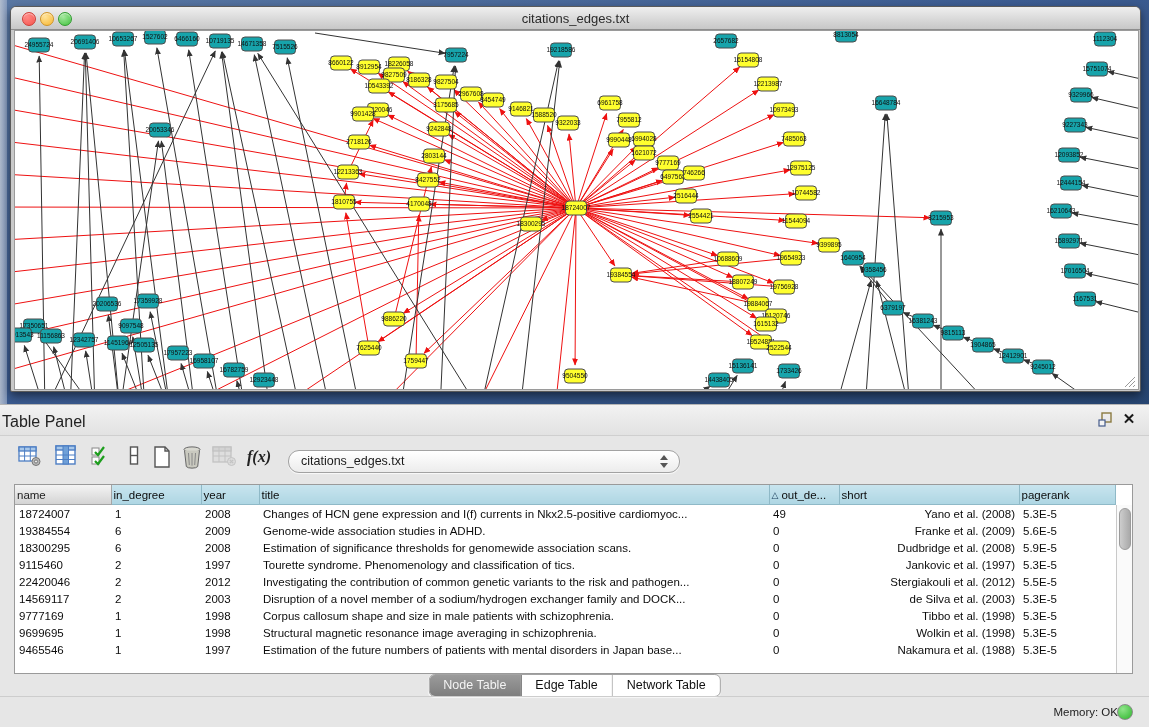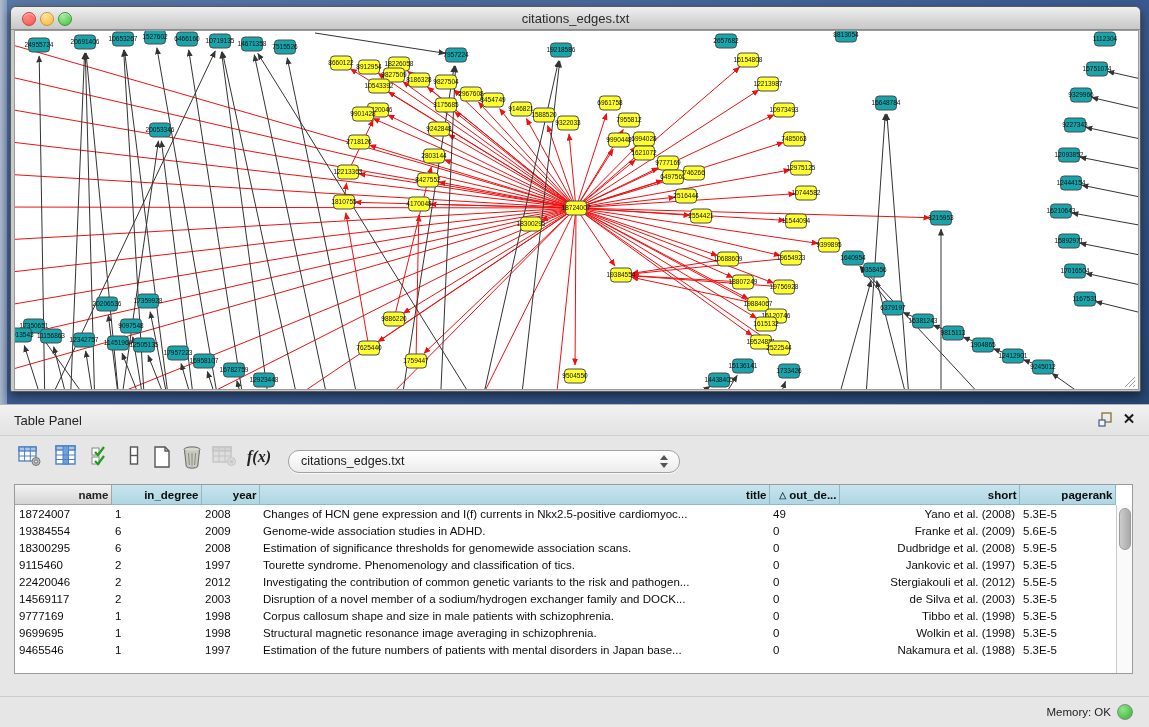--- a/index.html
+++ b/index.html
@@ -20,60 +20,60 @@
   .tl{position:absolute;top:5px;width:12px;height:12px;border-radius:50%;box-shadow:inset 0 1px 1px rgba(255,255,255,.6);}
   .tl.red{left:11px;background:radial-gradient(circle at 35% 30%,#ff8a86,#f6544d);border:1px solid #ce3b35;}
   .tl.yellow{left:29px;background:radial-gradient(circle at 35% 30%,#ffe39a,#f8b62f);border:1px solid #cf9325;}
   .tl.green{left:47px;background:radial-gradient(circle at 35% 30%,#a6e8a0,#3fc23c);border:1px solid #2f9b2e;}
   .gcanvas{position:absolute;left:3px;top:23px;width:1123px;height:358px;background:#fff;border:1px solid #9a9a9a;box-sizing:content-box;overflow:hidden;}
   .gcanvas svg{display:block;}
 
   
   .panel-header{position:absolute;left:0;top:404px;width:1149px;height:30px;
     background:linear-gradient(#f2f2f2,#e2e2e2);border-top:1px solid #b5b5b5;border-bottom:1px solid #cfcfcf;}
-  .panel-title{position:absolute;left:14px;top:8px;font-size:13px;color:#222;}
+  .panel-title{position:absolute;left:2px;top:8px;font-size:16px;color:#222;}
   .float-ic{position:absolute;right:36px;top:7px;width:15px;height:15px;cursor:pointer;}
   .close-ic{position:absolute;right:12px;top:6px;width:16px;height:16px;font-size:15px;font-weight:bold;color:#1a1a1a;line-height:16px;text-align:center;cursor:pointer;}
 
   .toolbar{position:absolute;left:0;top:435px;width:1149px;height:48px;}
   .tbtn{position:absolute;top:8px;width:28px;height:28px;cursor:pointer;}
   .tbtn svg{display:block;margin:2px auto;}
   .fx{font-family:"Liberation Serif",serif;font-style:italic;font-weight:bold;font-size:16px;color:#222;line-height:28px;text-align:center;}
   .combo{position:absolute;left:288px;top:15px;width:390px;height:21px;border:1px solid #a2a2a2;border-radius:11px;
     background:linear-gradient(#ffffff,#ececec);box-shadow:0 1px 1px rgba(255,255,255,.8);cursor:pointer;}
   .combo-text{position:absolute;left:12px;top:3px;font-size:12.5px;color:#1a1a1a;}
   .combo-steppers{position:absolute;right:10px;top:2px;width:10px;height:16px;}
   .arr-up{position:absolute;left:1px;top:2px;width:0;height:0;border-left:4px solid transparent;border-right:4px solid transparent;border-bottom:5px solid #555;}
   .arr-dn{position:absolute;left:1px;bottom:1px;width:0;height:0;border-left:4px solid transparent;border-right:4px solid transparent;border-top:5px solid #555;}
 
   
   .table-wrap{position:absolute;left:14px;top:484px;width:1117px;height:188px;background:#fff;border:1px solid #9a9a9a;overflow:hidden;}
   table.grid{border-collapse:collapse;table-layout:fixed;width:1100px;font-size:11.5px;color:#0c0c0c;}
-  table.grid th{height:19px;font-weight:bold;font-size:11.5px;text-align:right;
+  table.grid th{height:19px;font-weight:normal;font-size:11.5px;text-align:left;
     background:linear-gradient(#c8e4ee,#aed6e3);border-right:1px solid #8fb9c7;border-bottom:1px solid #8fb9c7;
     overflow:hidden;white-space:nowrap;padding:0 2px;}
   table.grid th.hname{background:linear-gradient(#f4f4f4,#d4d4d4);border-right:1px solid #a5a5a5;border-bottom:1px solid #a5a5a5;color:#222;}
   table.grid td{height:17px;padding:0 4px;white-space:nowrap;overflow:hidden;border:none;}
   .c0{width:96px;}.c1{width:90px;}.c2{width:58px;}.c3{width:510px;}.c4{width:70px;}.c5{width:180px;}.c6{width:96px;}
   td.c5{text-align:right;}
   .sort-tri{display:inline-block;font-size:9px;color:#1a3c5a;margin-right:3px;transform:translateY(-1px);}
   .vscroll{position:absolute;right:0;top:20px;bottom:0;width:15px;background:#fafafa;border-left:1px solid #c9c9c9;}
   .vthumb{position:absolute;left:2px;top:3px;width:10px;height:40px;border-radius:6px;
     background:linear-gradient(90deg,#cdcdcd,#a9a9a9);border:1px solid #9b9b9b;}
 
   
   .tabs{position:absolute;left:50%;top:674px;transform:translateX(-50%);height:21px;display:flex;
     border:1px solid #a3a3a3;border-radius:6px;overflow:hidden;background:#fff;box-shadow:0 1px 1px rgba(255,255,255,.7);}
   .tab{padding:0 14px;font-size:12.5px;line-height:21px;color:#111;cursor:pointer;border-right:1px solid #b9b9b9;}
   .tab:last-child{border-right:none;}
   .tab.sel{background:linear-gradient(#9b9b9b,#7e7e7e);color:#f4f4f4;border-right:1px solid #6f6f6f;}
 
   
   .statusbar{position:absolute;left:0;bottom:0;width:1149px;height:30px;border-top:1px solid #cdcdcd;}
-  .mem-label{position:absolute;right:38px;top:9px;font-size:11.5px;color:#222;}
+  .mem-label{position:absolute;right:31px;top:9px;font-size:11.5px;color:#222;}
   .mem-dot{position:absolute;right:16px;top:7px;width:14px;height:14px;border-radius:50%;
     background:radial-gradient(circle at 35% 30%,#8fe58a,#2eb52c);border:1px solid #8a8a8a;}
 </style>
 </head>
 <body>
 <div id="app">
 
   <div class="desktop">
     <div class="desktop-gutter"></div>
     <div class="gwindow">
@@ -856,19 +856,24 @@
             <td class="c5">Nakamura et al. (1988)</td>
             <td class="c6">5.3E-5</td>
           </tr>
         </tbody>
     </table>
     <div class="vscroll">
       <div class="vthumb"></div>
     </div>
   </div>
 
+  <div class="tabs">
+    <span class="tab sel">Node Table</span>
+    <span class="tab">Edge Table</span>
+    <span class="tab">Network Table</span>
+  </div>
 
   <div class="statusbar">
     <span class="mem-label">Memory: OK</span>
     <span class="mem-dot"></span>
   </div>
 
 </div>
 
 </body></html>

